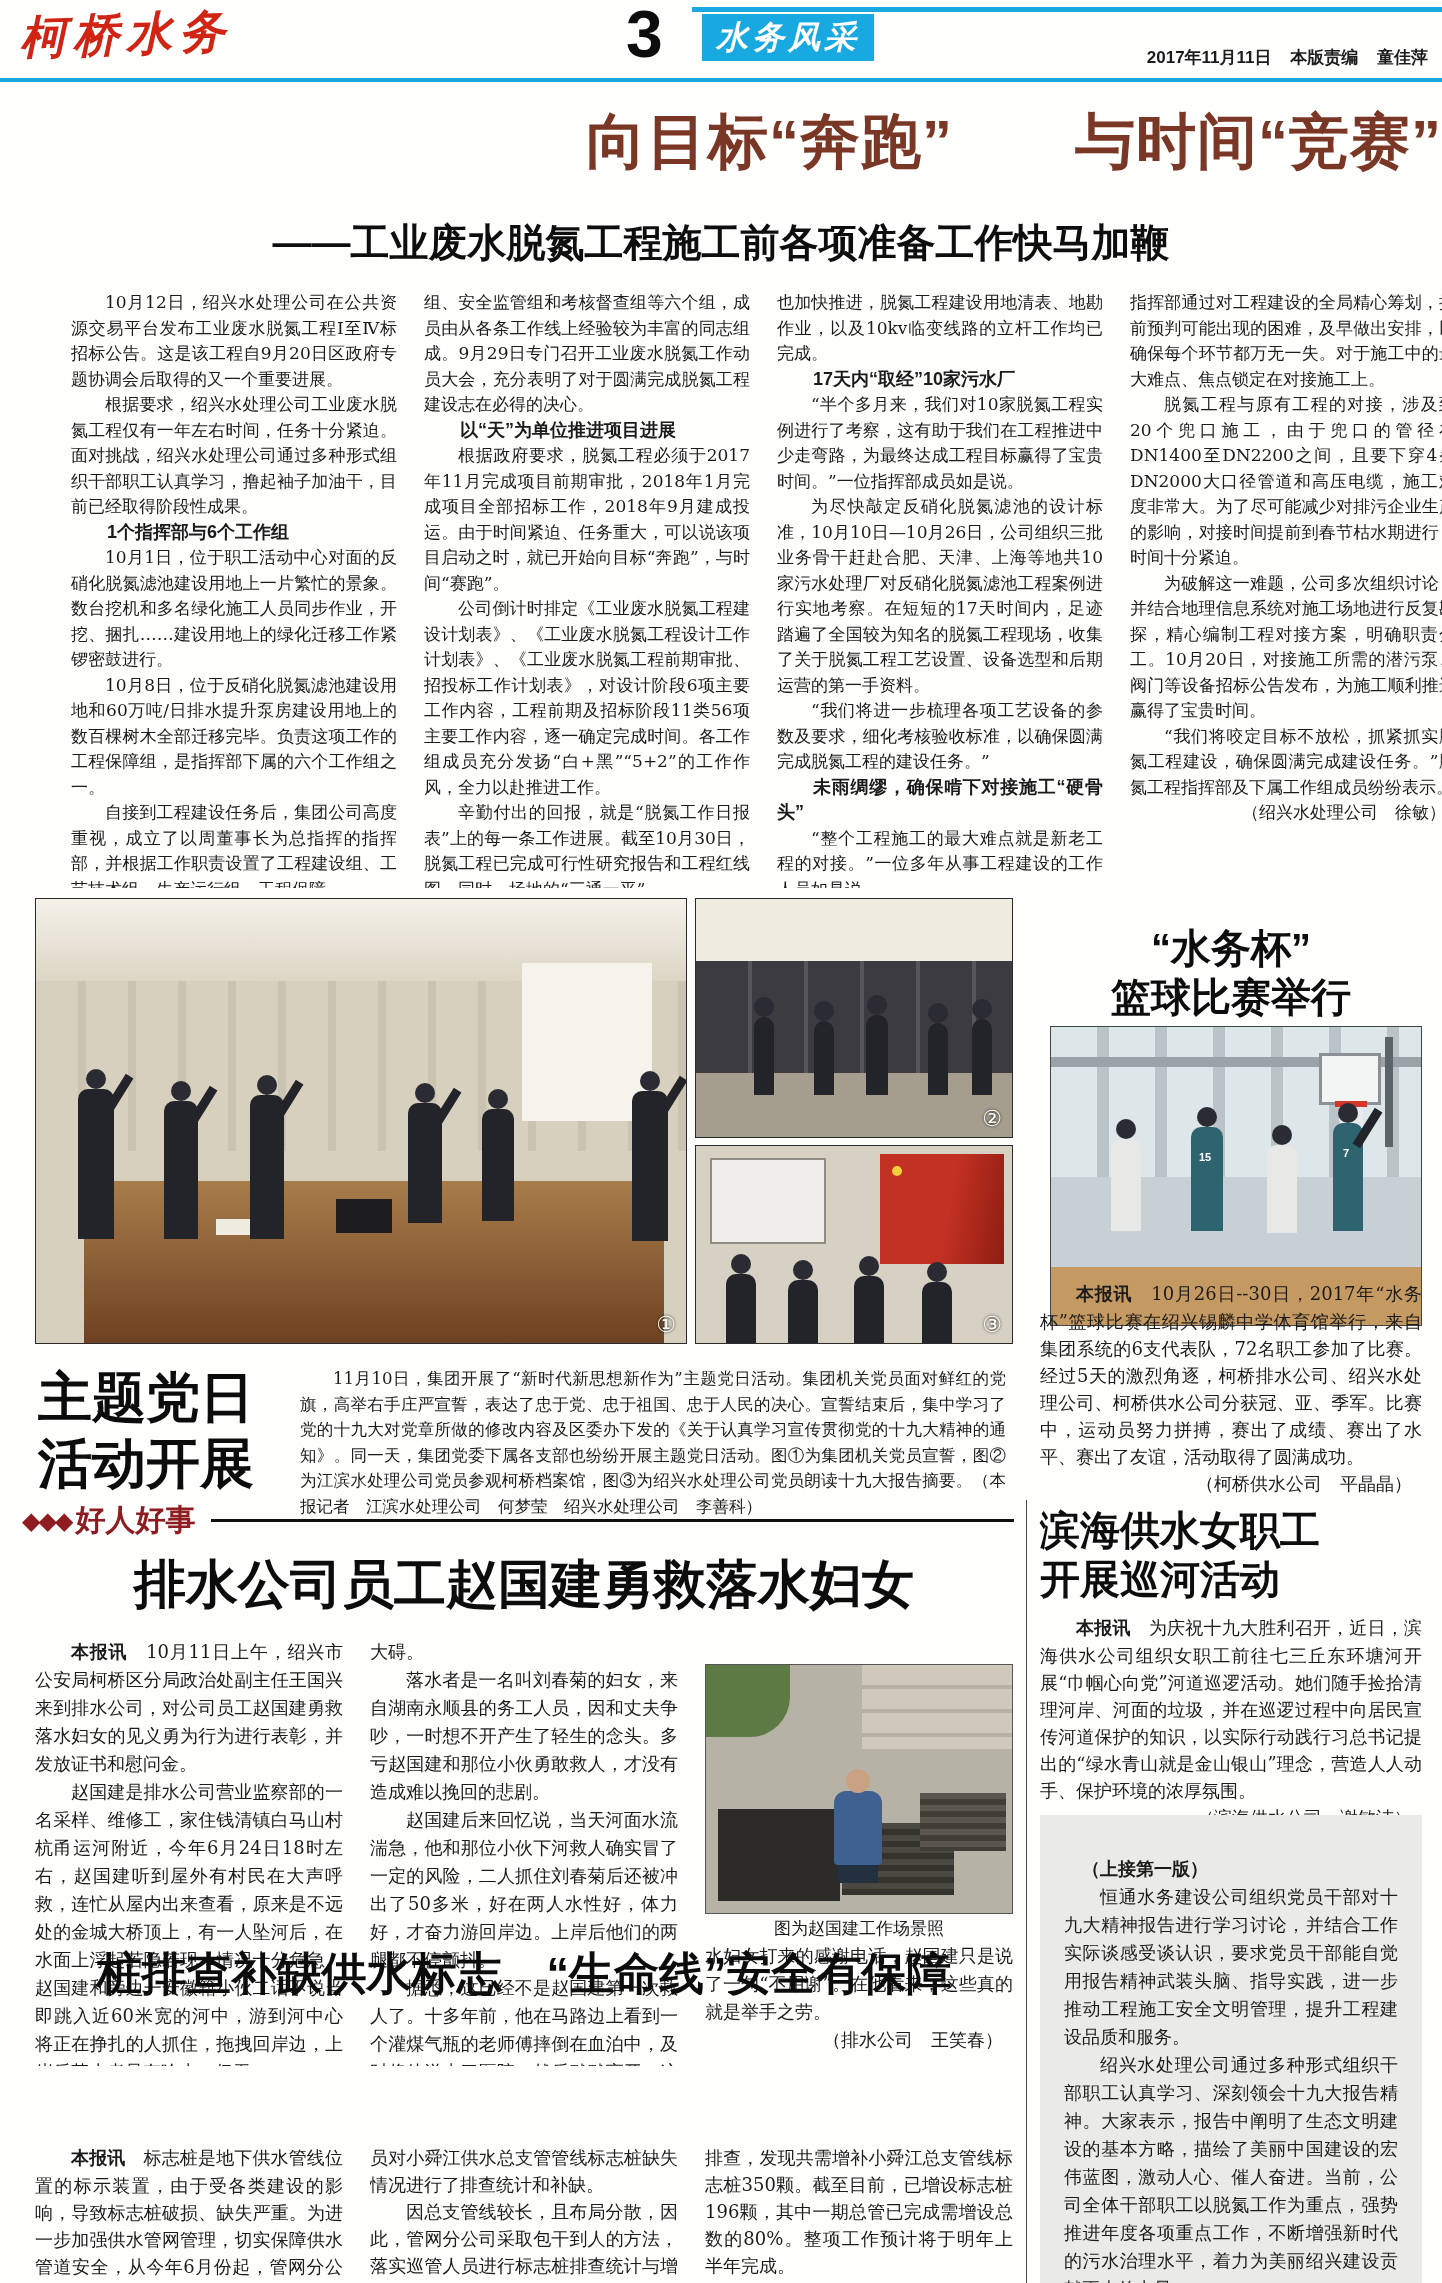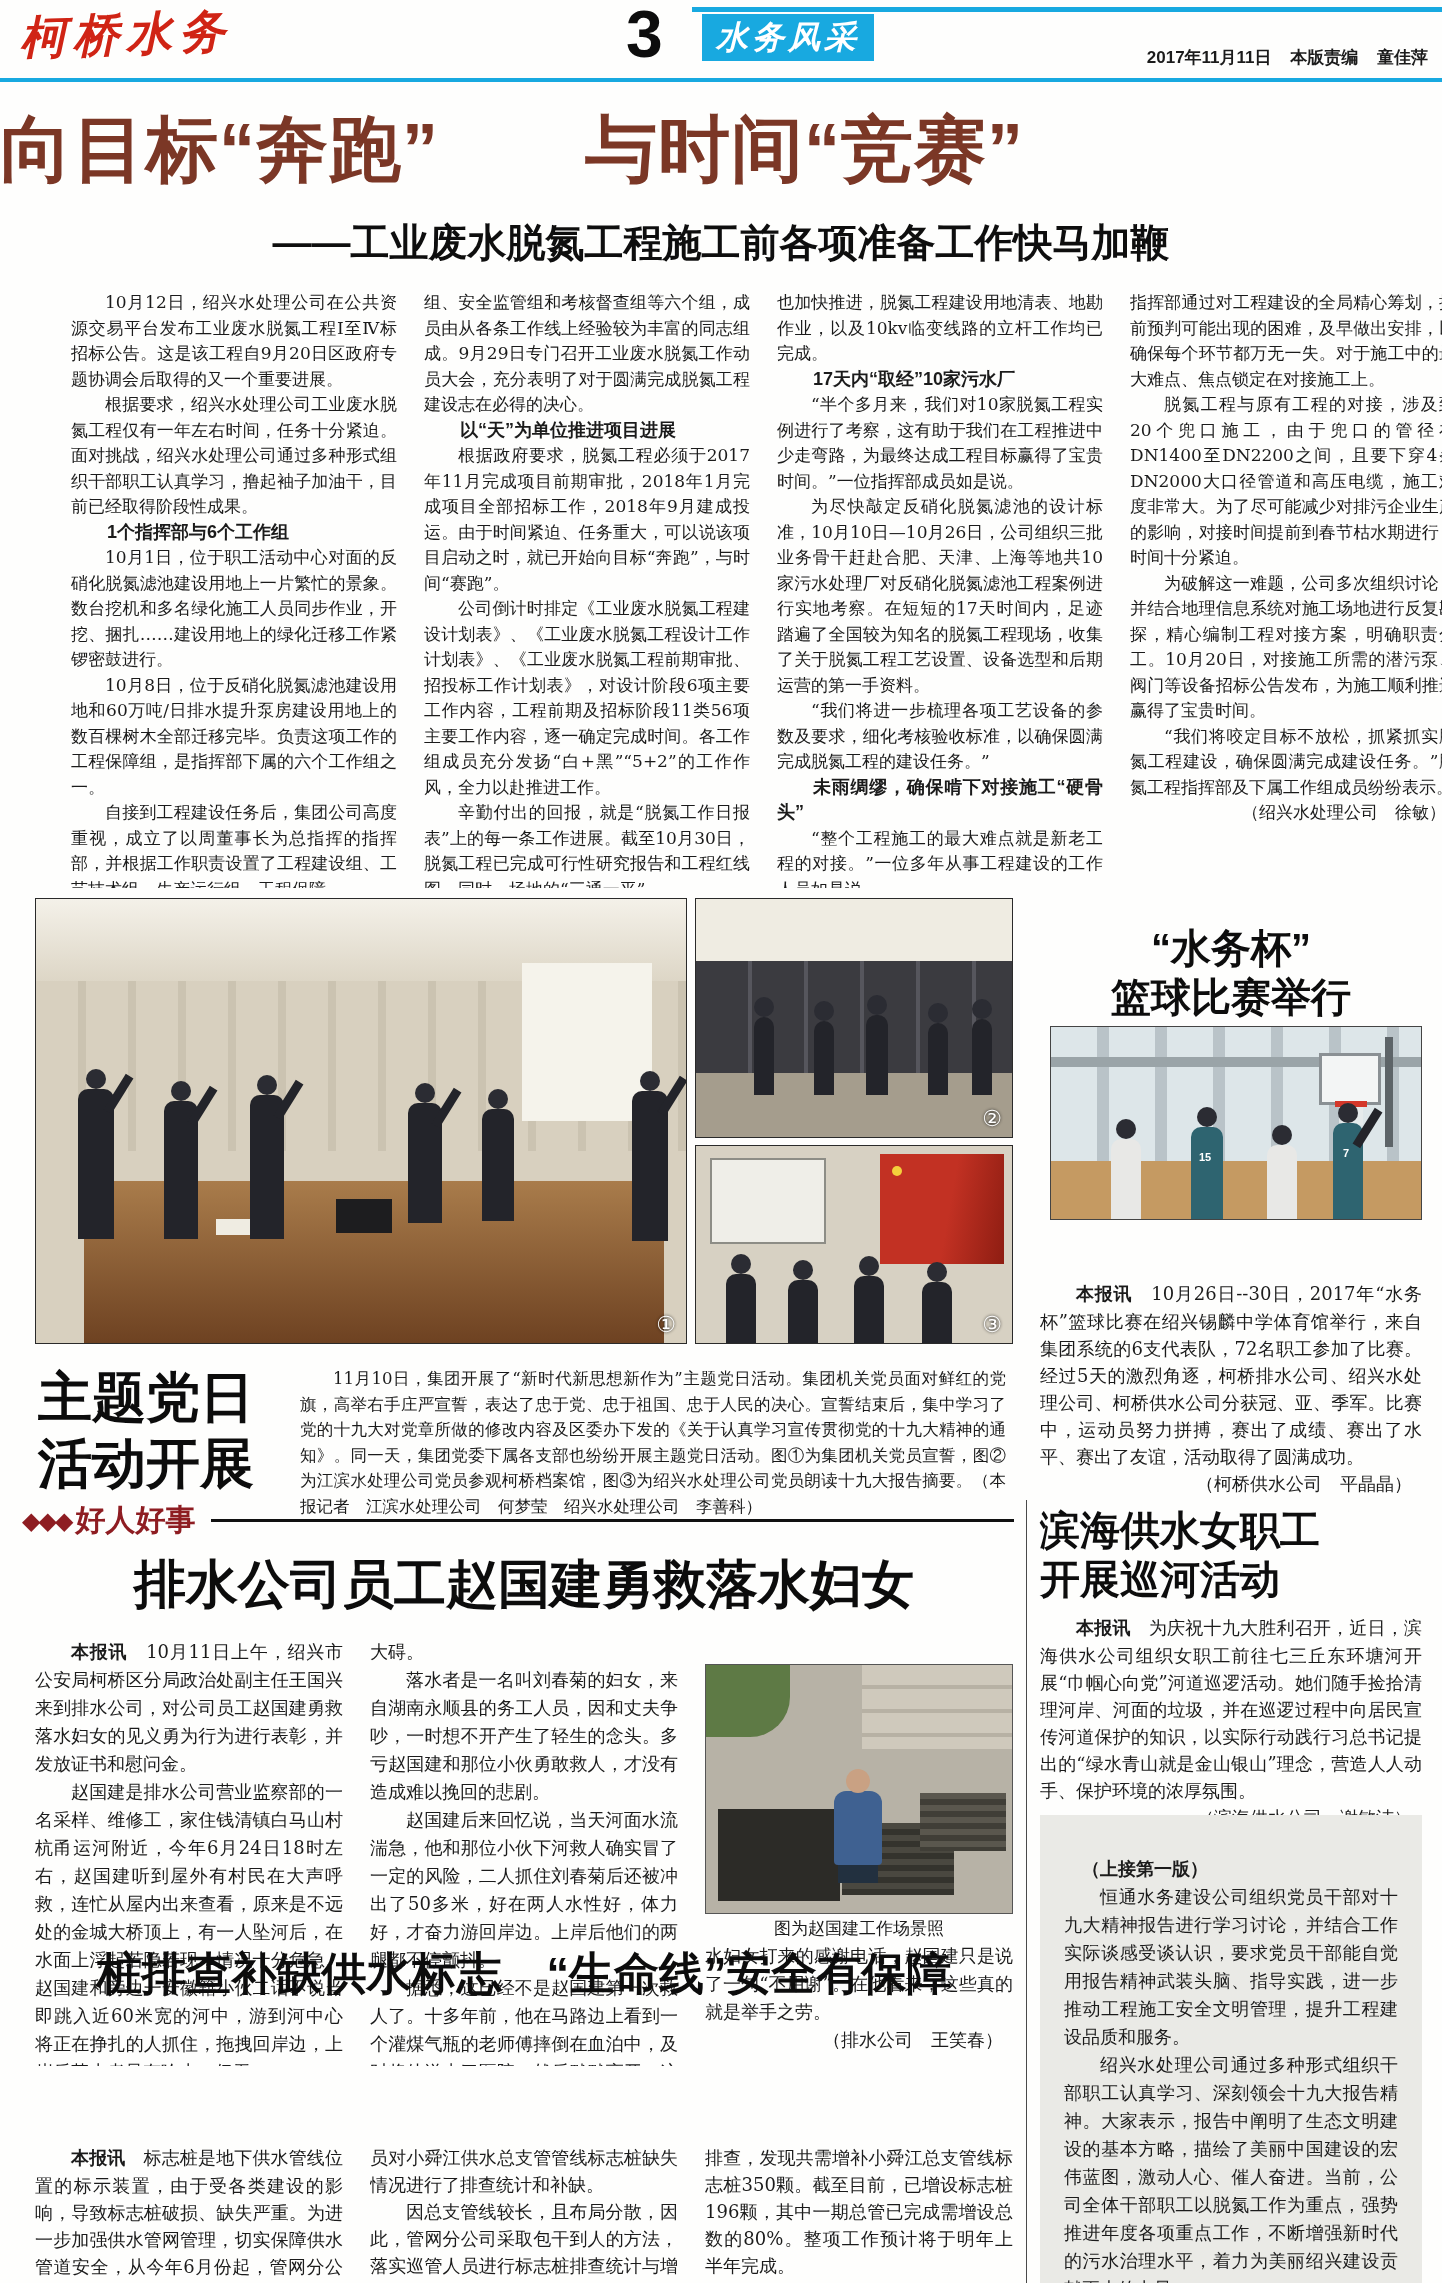--- a/index.html
+++ b/index.html
@@ -12,21 +12,21 @@
             color:#d02415;letter-spacing:7px;transform:rotate(-2deg);}
   #pageno{position:absolute;left:626px;top:-4px;font-size:66px;font-weight:900;color:#0d0d0d;}
   #cyan-top{position:absolute;left:692px;top:7px;width:750px;height:5px;background:#18a9e0;}
   #badge{position:absolute;left:702px;top:14px;width:172px;height:47px;background:#18a9e0;color:#fff;
          font-size:32px;font-weight:bold;font-style:italic;text-align:center;line-height:47px;letter-spacing:4px;}
   #dateline{position:absolute;right:14px;top:46px;font-size:17px;font-weight:bold;}
   #dateline span{margin-left:14px;}
   #head-rule{position:absolute;left:0;top:78px;width:1442px;height:4px;background:#18a9e0;}
 
   
-  #main-title{position:absolute;left:0;top:102px;width:1442px;text-align:left;font-size:72px;
+  #main-title{position:absolute;left:0;top:102px;width:1442px;text-align:right;font-size:60px;
               font-weight:900;color:#7b3726;letter-spacing:1px;}
   #main-sub{position:absolute;left:0;top:216px;width:1442px;text-align:center;font-size:39px;
             font-weight:900;color:#0e0e0e;}
   #main-cols{position:absolute;left:35px;top:290px;width:1385px;height:598px;display:flex;gap:27px;
              font-size:17px;line-height:25.5px;text-align:justify;overflow:hidden;margin-left:36px;}
   .col{flex:1;overflow:hidden;}
   .col p{margin:0;text-indent:2em;}
   p.cont{text-indent:0;}
   .sub-head{font-family:"Liberation Sans","DejaVu Sans",sans-serif;font-weight:bold;font-size:18px;
             margin:0;text-indent:1em;}
@@ -57,21 +57,21 @@
                 background:repeating-linear-gradient(90deg,transparent 0 52px,#56565d 52px 56px);}
   #ph-meeting{left:660px;top:247px;width:318px;height:199px;background:#d7d1c3;}
   .meet-screen{position:absolute;left:14px;top:12px;width:112px;height:82px;background:#efeee8;border:2px solid #8d8d86;}
   .meet-flag{position:absolute;right:8px;top:8px;width:124px;height:110px;
              background:linear-gradient(100deg,#c23123 0 55%,#8e1d12);}
   .meet-star{position:absolute;right:110px;top:20px;width:10px;height:10px;background:#f4d03c;border-radius:50%;}
 
   
   #bb-title{position:absolute;left:1040px;top:924px;width:382px;text-align:center;font-size:40px;
             line-height:49px;font-weight:900;color:#0d0d0d;}
-  #bb-photo{position:absolute;left:1050px;top:1026px;width:372px;height:194px;background:#c7d1d5;overflow:hidden;border:1px solid #444;box-sizing:border-box;}
+  #bb-photo{position:absolute;left:1050px;top:1026px;width:372px;height:300px;background:#c7d1d5;overflow:hidden;border:1px solid #444;box-sizing:border-box;}
   .bb-windows{position:absolute;left:0;top:0;width:372px;height:150px;
               background:repeating-linear-gradient(90deg,#dde6e9 0 46px,#b9c3c8 46px 58px);}
   .bb-beam{position:absolute;left:0;top:30px;width:372px;height:10px;background:#9aa4a8;}
   .bb-board{position:absolute;right:40px;top:26px;width:56px;height:46px;background:#f3f5f5;border:3px solid #8a9094;}
   .bb-pole{position:absolute;right:28px;top:10px;width:8px;height:110px;background:#5d6468;}
   .bb-rim{position:absolute;right:54px;top:74px;width:32px;height:6px;background:#d4372a;}
   .bb-net{position:absolute;right:58px;top:80px;width:24px;height:18px;background:#e9ecec;opacity:.8;}
   .bb-floor{position:absolute;left:0;bottom:0;width:372px;height:58px;background:#c59a62;}
   .jersey{position:absolute;color:#fff;font-size:11px;font-weight:bold;z-index:6;font-family:"Liberation Sans",sans-serif;}
   #bb-text{position:absolute;left:1040px;top:1280px;width:382px;font-size:18px;line-height:27px;text-align:justify;}

